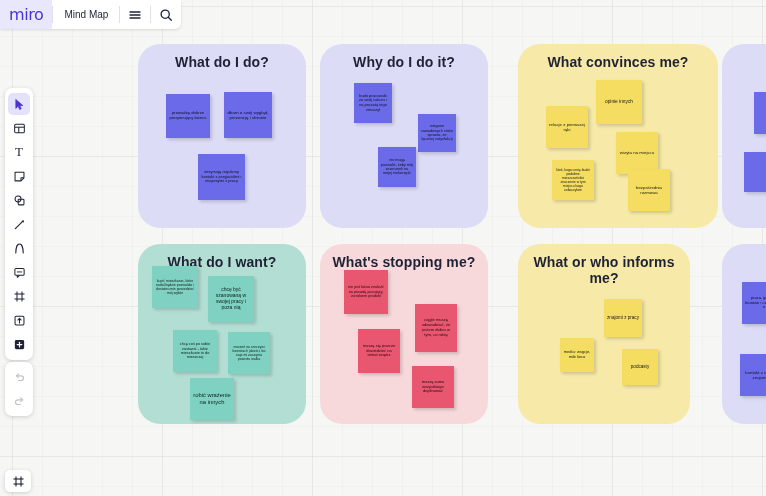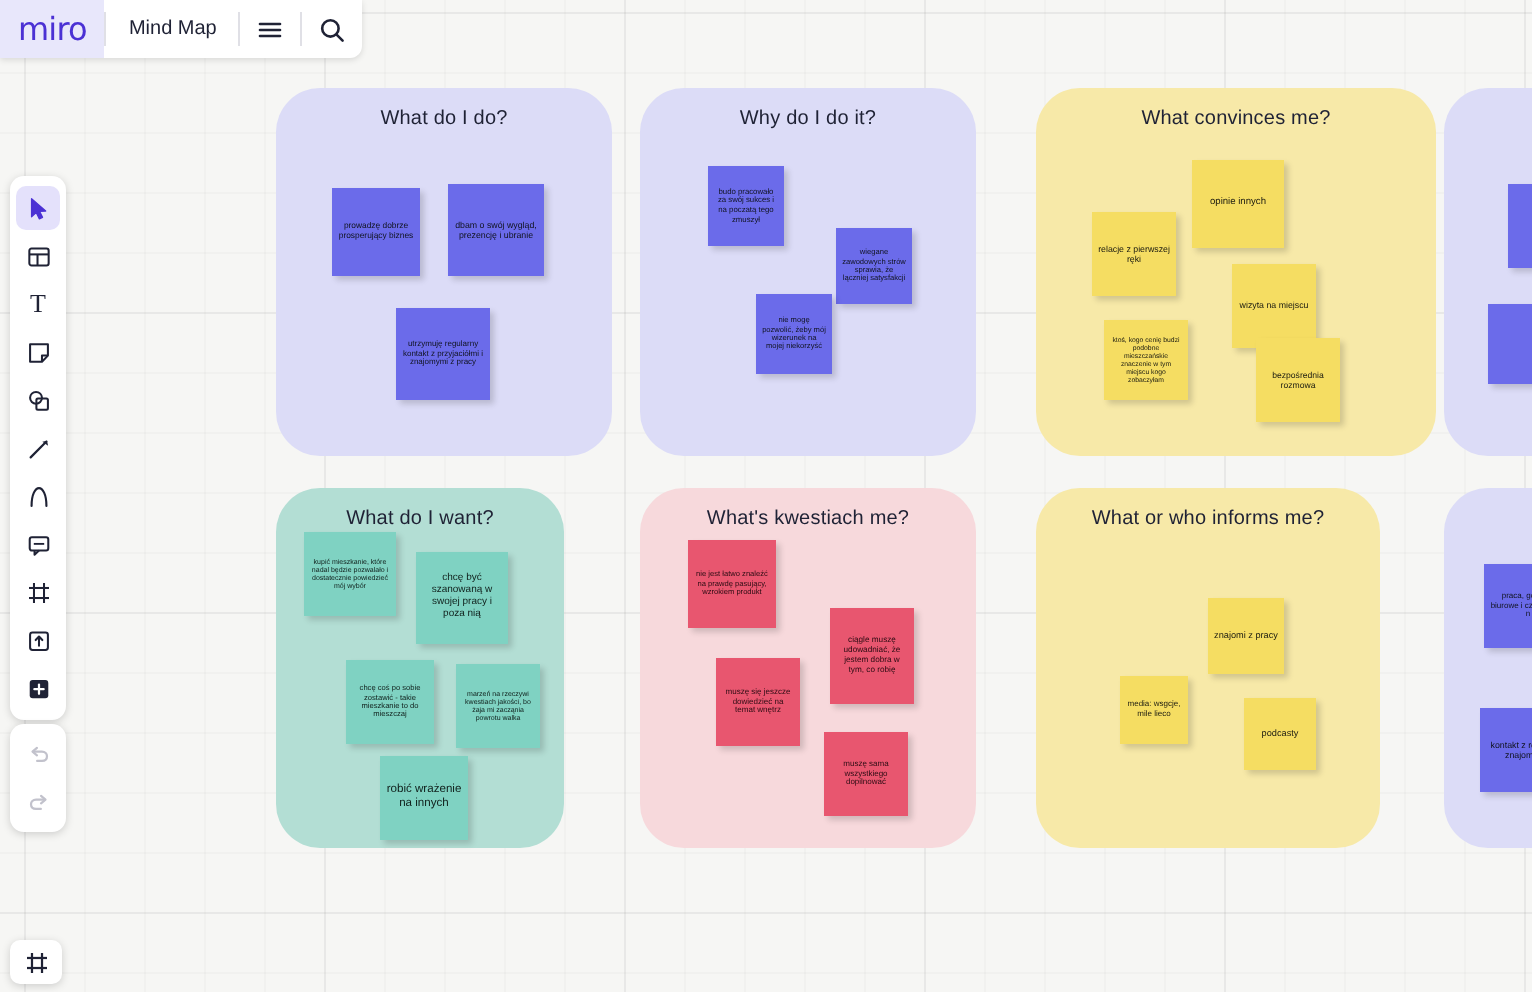--- a/index.html
+++ b/index.html
@@ -41,22 +41,22 @@
     position: absolute;
     border-radius: 22px;
     box-sizing: border-box;
   }
   .panel-title {
     position: absolute;
     top: 10px;
     left: 0;
     right: 0;
     text-align: center;
-    font-size: 10px;
-    font-weight: normal;
+    font-size: 14px;
+    font-weight: bold;
     color: #1f2235;
     letter-spacing: 0.1px;
   }
 
   
   .note {
     position: absolute;
     box-sizing: border-box;
     display: flex;
     align-items: center;
@@ -195,30 +195,30 @@
         <div class="note" style="left: 58px; top: 103px; width: 38px; height: 40px; background: rgb(107, 107, 234); font-size: 3.8px; color: rgb(16, 19, 31);">nie mogę pozwolić, żeby mój wizerunek na mojej niekorzyść</div>
       </div>
       <div class="panel" style="left: 380px; top: 0px; width: 200px; height: 184px; background: rgb(247, 233, 168);">
         <div class="panel-title">What convinces me?</div>
         <div class="note" style="left: 78px; top: 36px; width: 46px; height: 44px; background: rgb(245, 221, 98); font-size: 4.8px; color: rgb(26, 26, 16);">opinie innych</div>
         <div class="note" style="left: 28px; top: 62px; width: 42px; height: 42px; background: rgb(245, 221, 98); font-size: 4.4px; color: rgb(26, 26, 16);">relacje z pierwszej ręki</div>
         <div class="note" style="left: 98px; top: 88px; width: 42px; height: 42px; background: rgb(245, 221, 98); font-size: 4.4px; color: rgb(26, 26, 16);">wizyta na miejscu</div>
         <div class="note" style="left: 34px; top: 116px; width: 42px; height: 40px; background: rgb(245, 221, 98); font-size: 3.4px; color: rgb(26, 26, 16);">ktoś, kogo cenię budzi podobne mieszczańskie znaczenie w tym miejscu kogo zobaczyłam</div>
         <div class="note" style="left: 110px; top: 125px; width: 42px; height: 42px; background: rgb(245, 221, 98); font-size: 4.3px; color: rgb(26, 26, 16);">bezpośrednia rozmowa</div>
       </div>
-      <div class="panel" style="left: 0px; top: 200px; width: 144px; height: 180px; background: rgb(179, 222, 212);">
+      <div class="panel" style="left: 0px; top: 200px; width: 168px; height: 180px; background: rgb(179, 222, 212);">
         <div class="panel-title">What do I want?</div>
         <div class="note" style="left: 14px; top: 22px; width: 46px; height: 42px; background: rgb(127, 210, 194); font-size: 3.5px; color: rgb(16, 32, 28);">kupić mieszkanie, które nadal będzie pozwalało i dostatecznie powiedzieć mój wybór</div>
         <div class="note" style="left: 70px; top: 32px; width: 46px; height: 46px; background: rgb(127, 210, 194); font-size: 5px; color: rgb(16, 32, 28);">chcę być szanowaną w swojej pracy i poza nią</div>
         <div class="note" style="left: 35px; top: 86px; width: 44px; height: 42px; background: rgb(127, 210, 194); font-size: 3.8px; color: rgb(16, 32, 28);">chcę coś po sobie zostawić - takie mieszkanie to do mieszczaj</div>
         <div class="note" style="left: 90px; top: 88px; width: 42px; height: 42px; background: rgb(127, 210, 194); font-size: 3.5px; color: rgb(16, 32, 28);">marzeń na rzeczywi kwestiach jakości, bo żaja mi zacząnia powrotu walka</div>
         <div class="note" style="left: 52px; top: 134px; width: 44px; height: 42px; background: rgb(127, 210, 194); font-size: 5.8px; color: rgb(16, 32, 28);">robić wrażenie na innych</div>
       </div>
       <div class="panel" style="left: 182px; top: 200px; width: 168px; height: 180px; background: rgb(247, 217, 220);">
-        <div class="panel-title">What's kwestiach me?</div>
+        <div class="panel-title">What's stopping me?</div>
         <div class="note" style="left: 24px; top: 26px; width: 44px; height: 44px; background: rgb(232, 86, 111); font-size: 3.8px; color: rgb(42, 11, 18);">nie jest łatwo znaleźć na prawdę pasujący, wzrokiem produkt</div>
         <div class="note" style="left: 95px; top: 60px; width: 42px; height: 48px; background: rgb(232, 86, 111); font-size: 4.1px; color: rgb(42, 11, 18);">ciągle muszę udowadniać, że jestem dobra w tym, co robię</div>
         <div class="note" style="left: 38px; top: 85px; width: 42px; height: 44px; background: rgb(232, 86, 111); font-size: 4px; color: rgb(42, 11, 18);">muszę się jeszcze dowiedzieć na temat wnętrz</div>
         <div class="note" style="left: 92px; top: 122px; width: 42px; height: 42px; background: rgb(232, 86, 111); font-size: 4px; color: rgb(42, 11, 18);">muszę sama wszystkiego dopilnować</div>
       </div>
       <div class="panel" style="left: 380px; top: 200px; width: 172px; height: 180px; background: rgb(247, 233, 168);">
         <div class="panel-title">What or who informs me?</div>
         <div class="note" style="left: 86px; top: 55px; width: 38px; height: 38px; background: rgb(245, 221, 98); font-size: 4.6px; color: rgb(26, 26, 16);">znajomi z pracy</div>
         <div class="note" style="left: 42px; top: 94px; width: 34px; height: 34px; background: rgb(245, 221, 98); font-size: 4px; color: rgb(26, 26, 16);">media: wsgcje, mile lieco</div>
         <div class="note" style="left: 104px; top: 105px; width: 36px; height: 36px; background: rgb(245, 221, 98); font-size: 4.6px; color: rgb(26, 26, 16);">podcasty</div>

